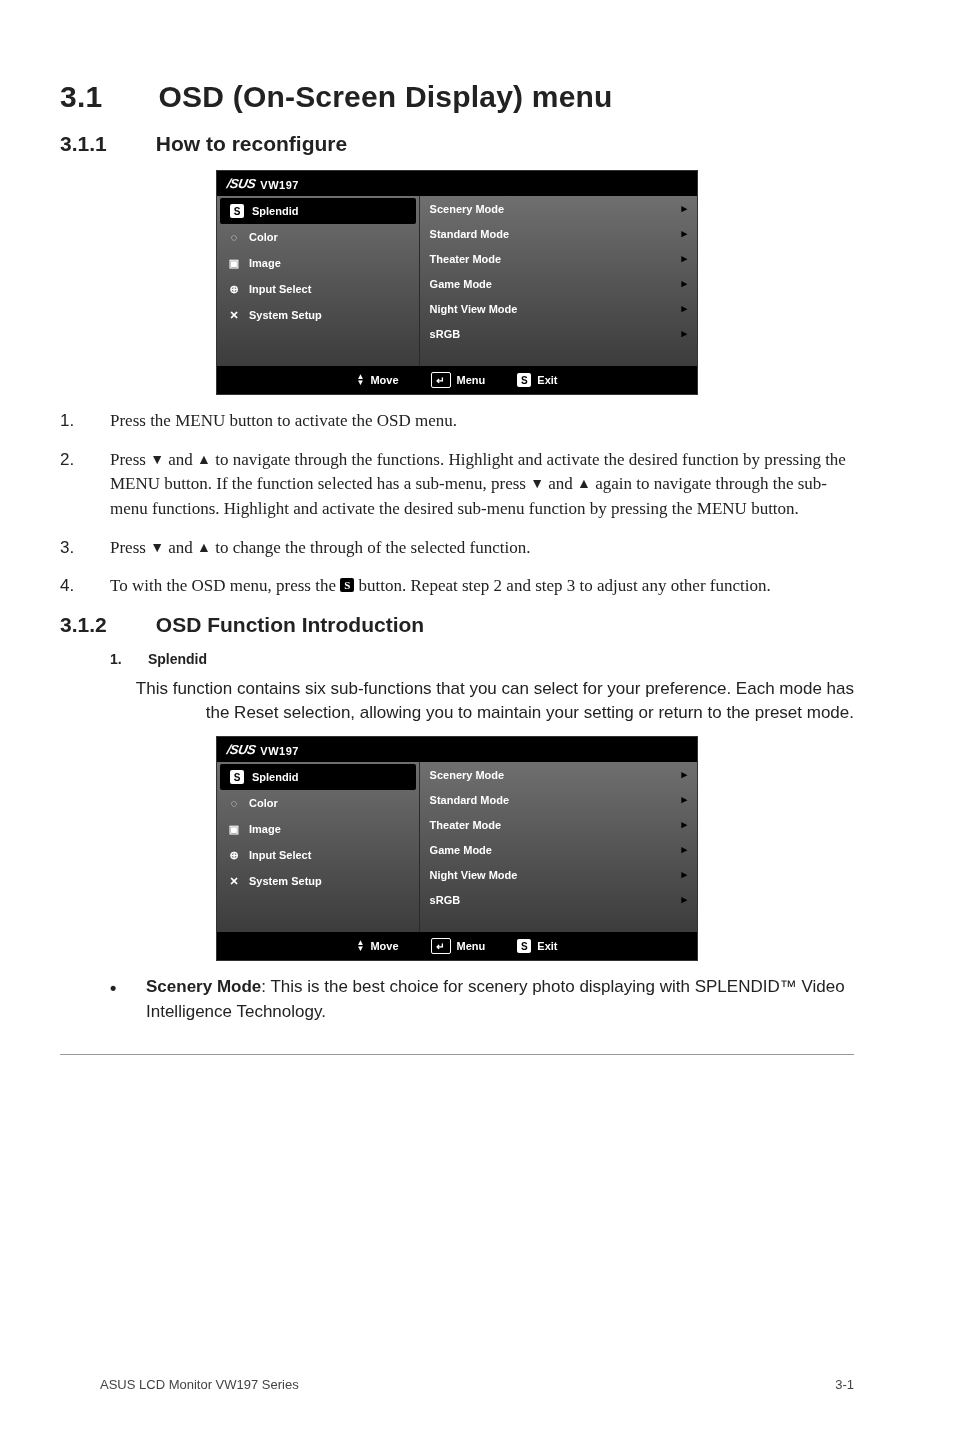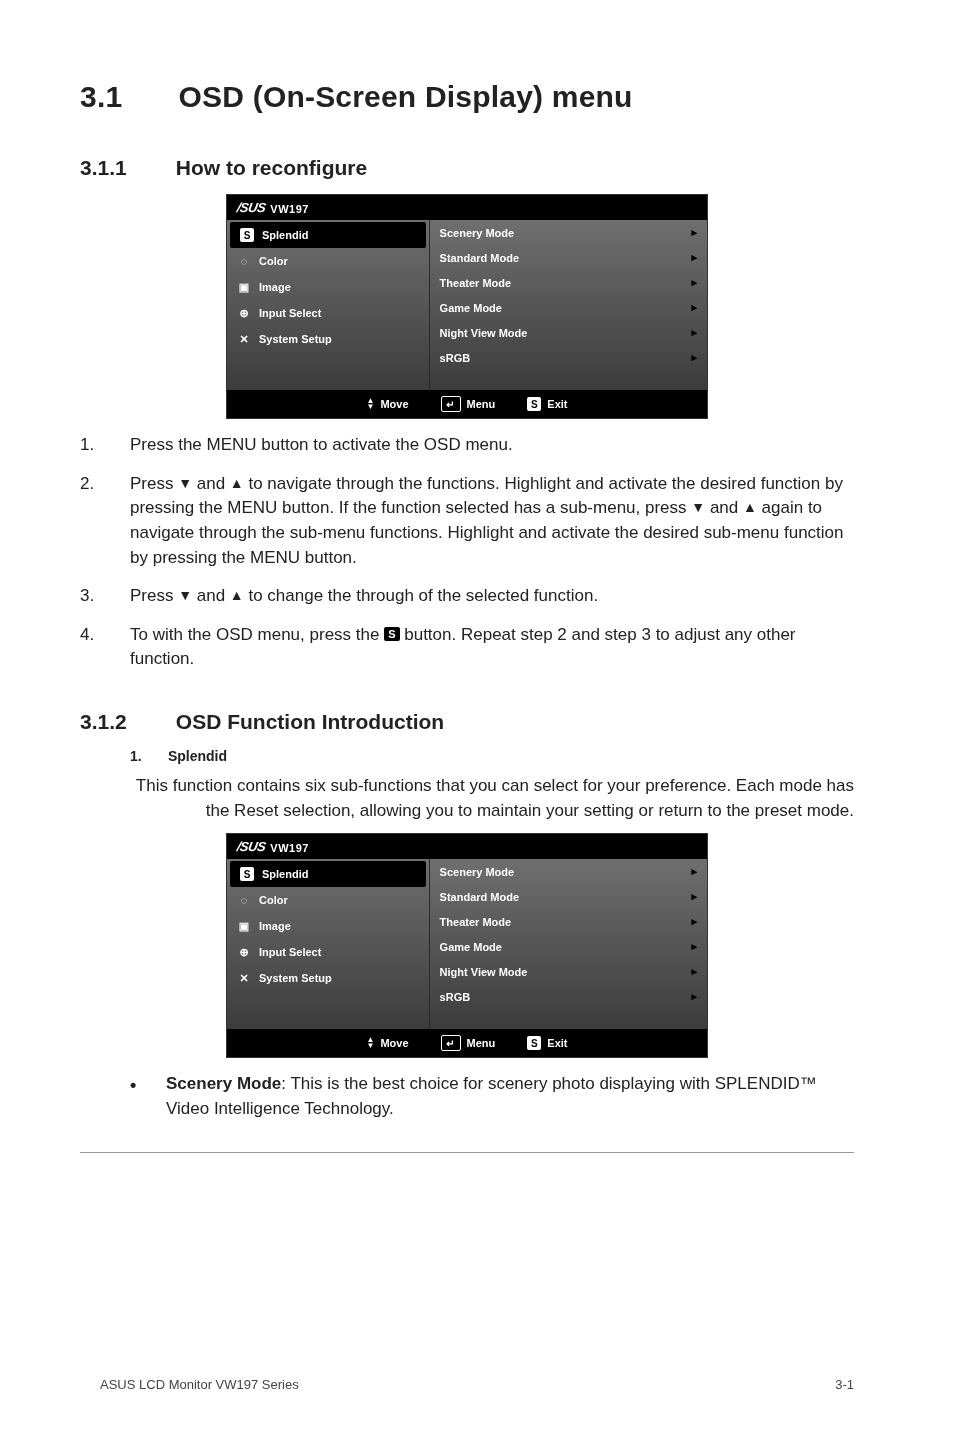--- a/index.html
+++ b/index.html
@@ -6,42 +6,41 @@
     margin: 0;
     padding: 0;
     background: #fff;
     font-family: Arial, Helvetica, sans-serif;
     color: #222;
   }
   .page {
     width: 954px;
     min-height: 1438px;
     box-sizing: border-box;
-    padding: 80px 100px 40px 80px;
+    padding: 80px 100px 40px 60px;
     position: relative;
   }
   h1.section-title {
     font-size: 30px;
     font-weight: 700;
     margin: 0 0 18px 0;
     letter-spacing: 0.2px;
   }
   h1.section-title .num {
     display: inline-block;
     width: 90px;
   }
   h2.sub-title {
     font-size: 21px;
     font-weight: 700;
     margin: 0 0 14px 0;
   }
   h2.sub-title .subnum {
     display: inline-block;
     width: 90px;
-    margin-top: 24px;
   }
   h3.item-head {
     font-size: 14px;
     font-weight: 700;
     margin: 10px 0 10px 50px;
   }
   h3.item-head .idx {
     display: inline-block;
     width: 34px;
   }
@@ -61,20 +60,21 @@
     line-height: 1.45;
     margin: 0 0 14px 0;
     display: flex;
   }
   ol.steps > li .n {
     width: 50px;
     flex: 0 0 50px;
   }
   ol.steps > li .t {
     flex: 1;
+    font-family: Liberation Serif, serif;
   }
   .tri-down, .tri-up {
     display: inline-block;
     font-size: 14px;
     line-height: 1;
     vertical-align: 1px;
   }
   .s-btn {
     display: inline-block;
     background: #000;

